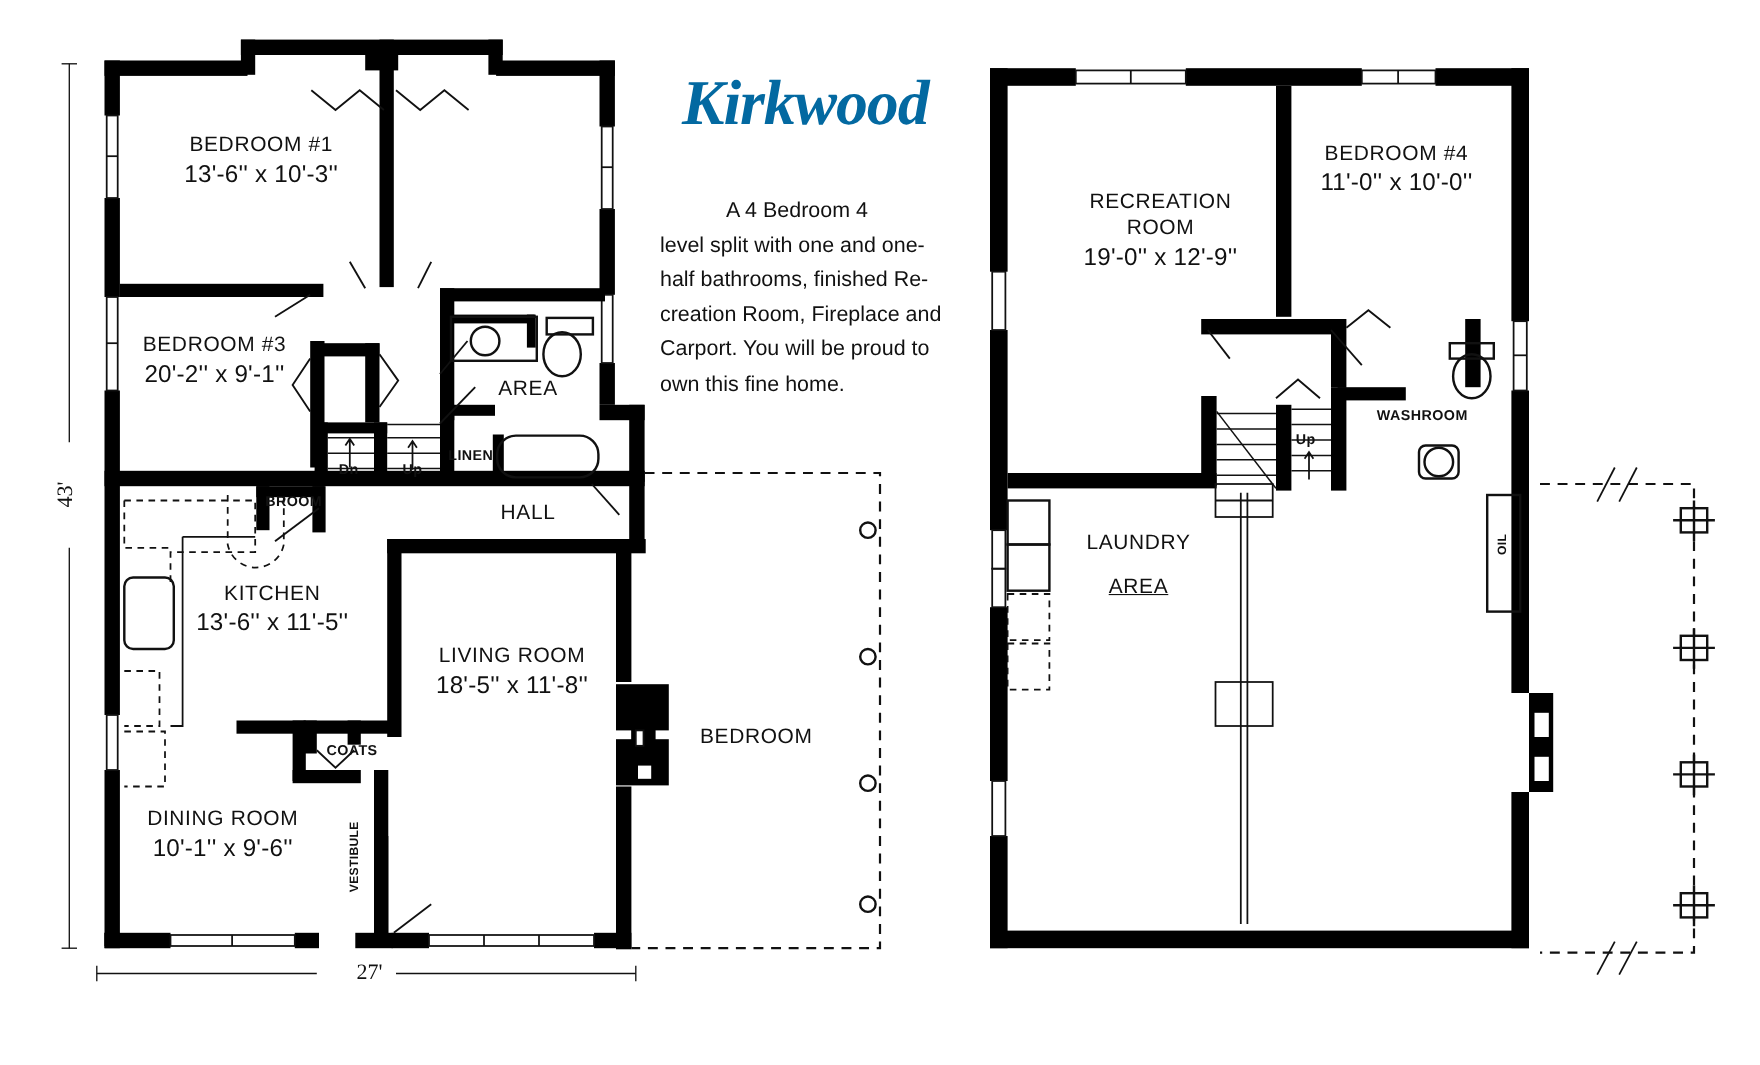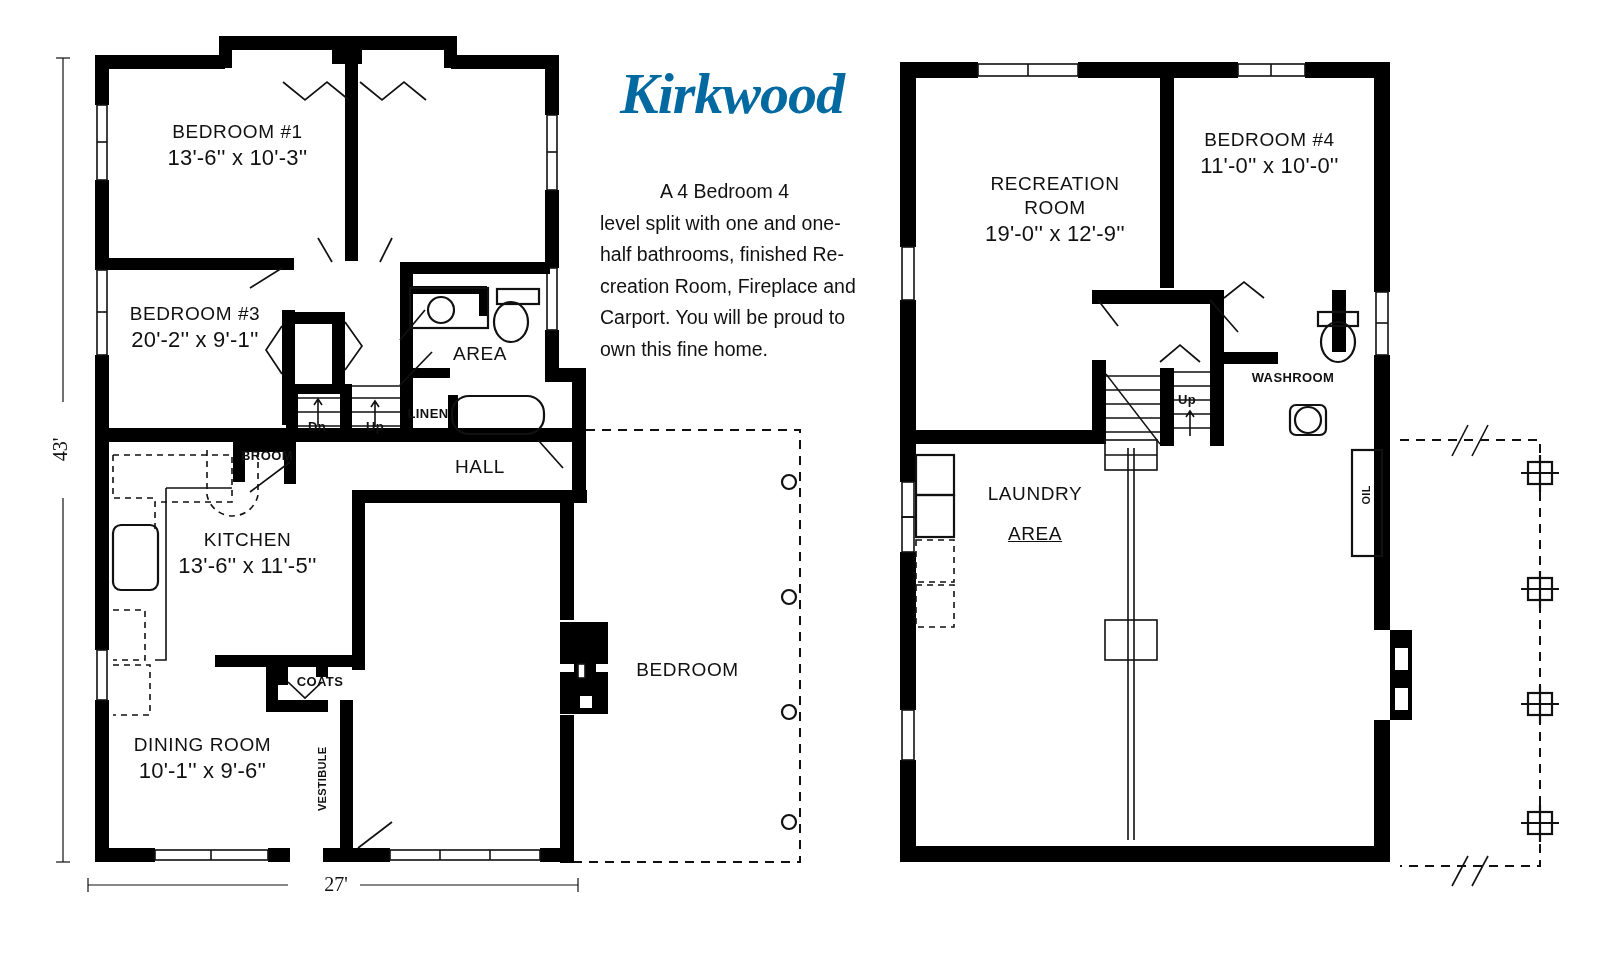--- a/index.html
+++ b/index.html
@@ -353,20 +353,24 @@
 
 <div class="lbl room-name" style="left:430px; top:342px; width:100px;">AREA</div>
 
 <div class="lbl room-name" style="left:425px; top:455px; width:110px;">HALL</div>
 
 <div class="lbl" style="left:155px; top:528px; width:185px;">
   <div class="room-name">KITCHEN</div>
   <div class="room-dim">13'-6'' x 11'-5''</div>
 </div>
 
+<div class="lbl" style="left:368px; top:585px; width:195px;">
+  <div class="room-name">LIVING ROOM</div>
+  <div class="room-dim">18'-5'' x 11'-8''</div>
+</div>
 
 <div class="lbl" style="left:105px; top:733px; width:195px;">
   <div class="room-name">DINING ROOM</div>
   <div class="room-dim">10'-1'' x 9'-6''</div>
 </div>
 
 <div class="lbl room-name" style="left:615px; top:658px; width:145px;">BEDROOM</div>
 
 <div class="lbl small-cap" style="left:402px; top:406px; width:52px;">LINEN</div>
 <div class="lbl small-cap" style="left:238px; top:448px; width:58px;">BROOM</div>

